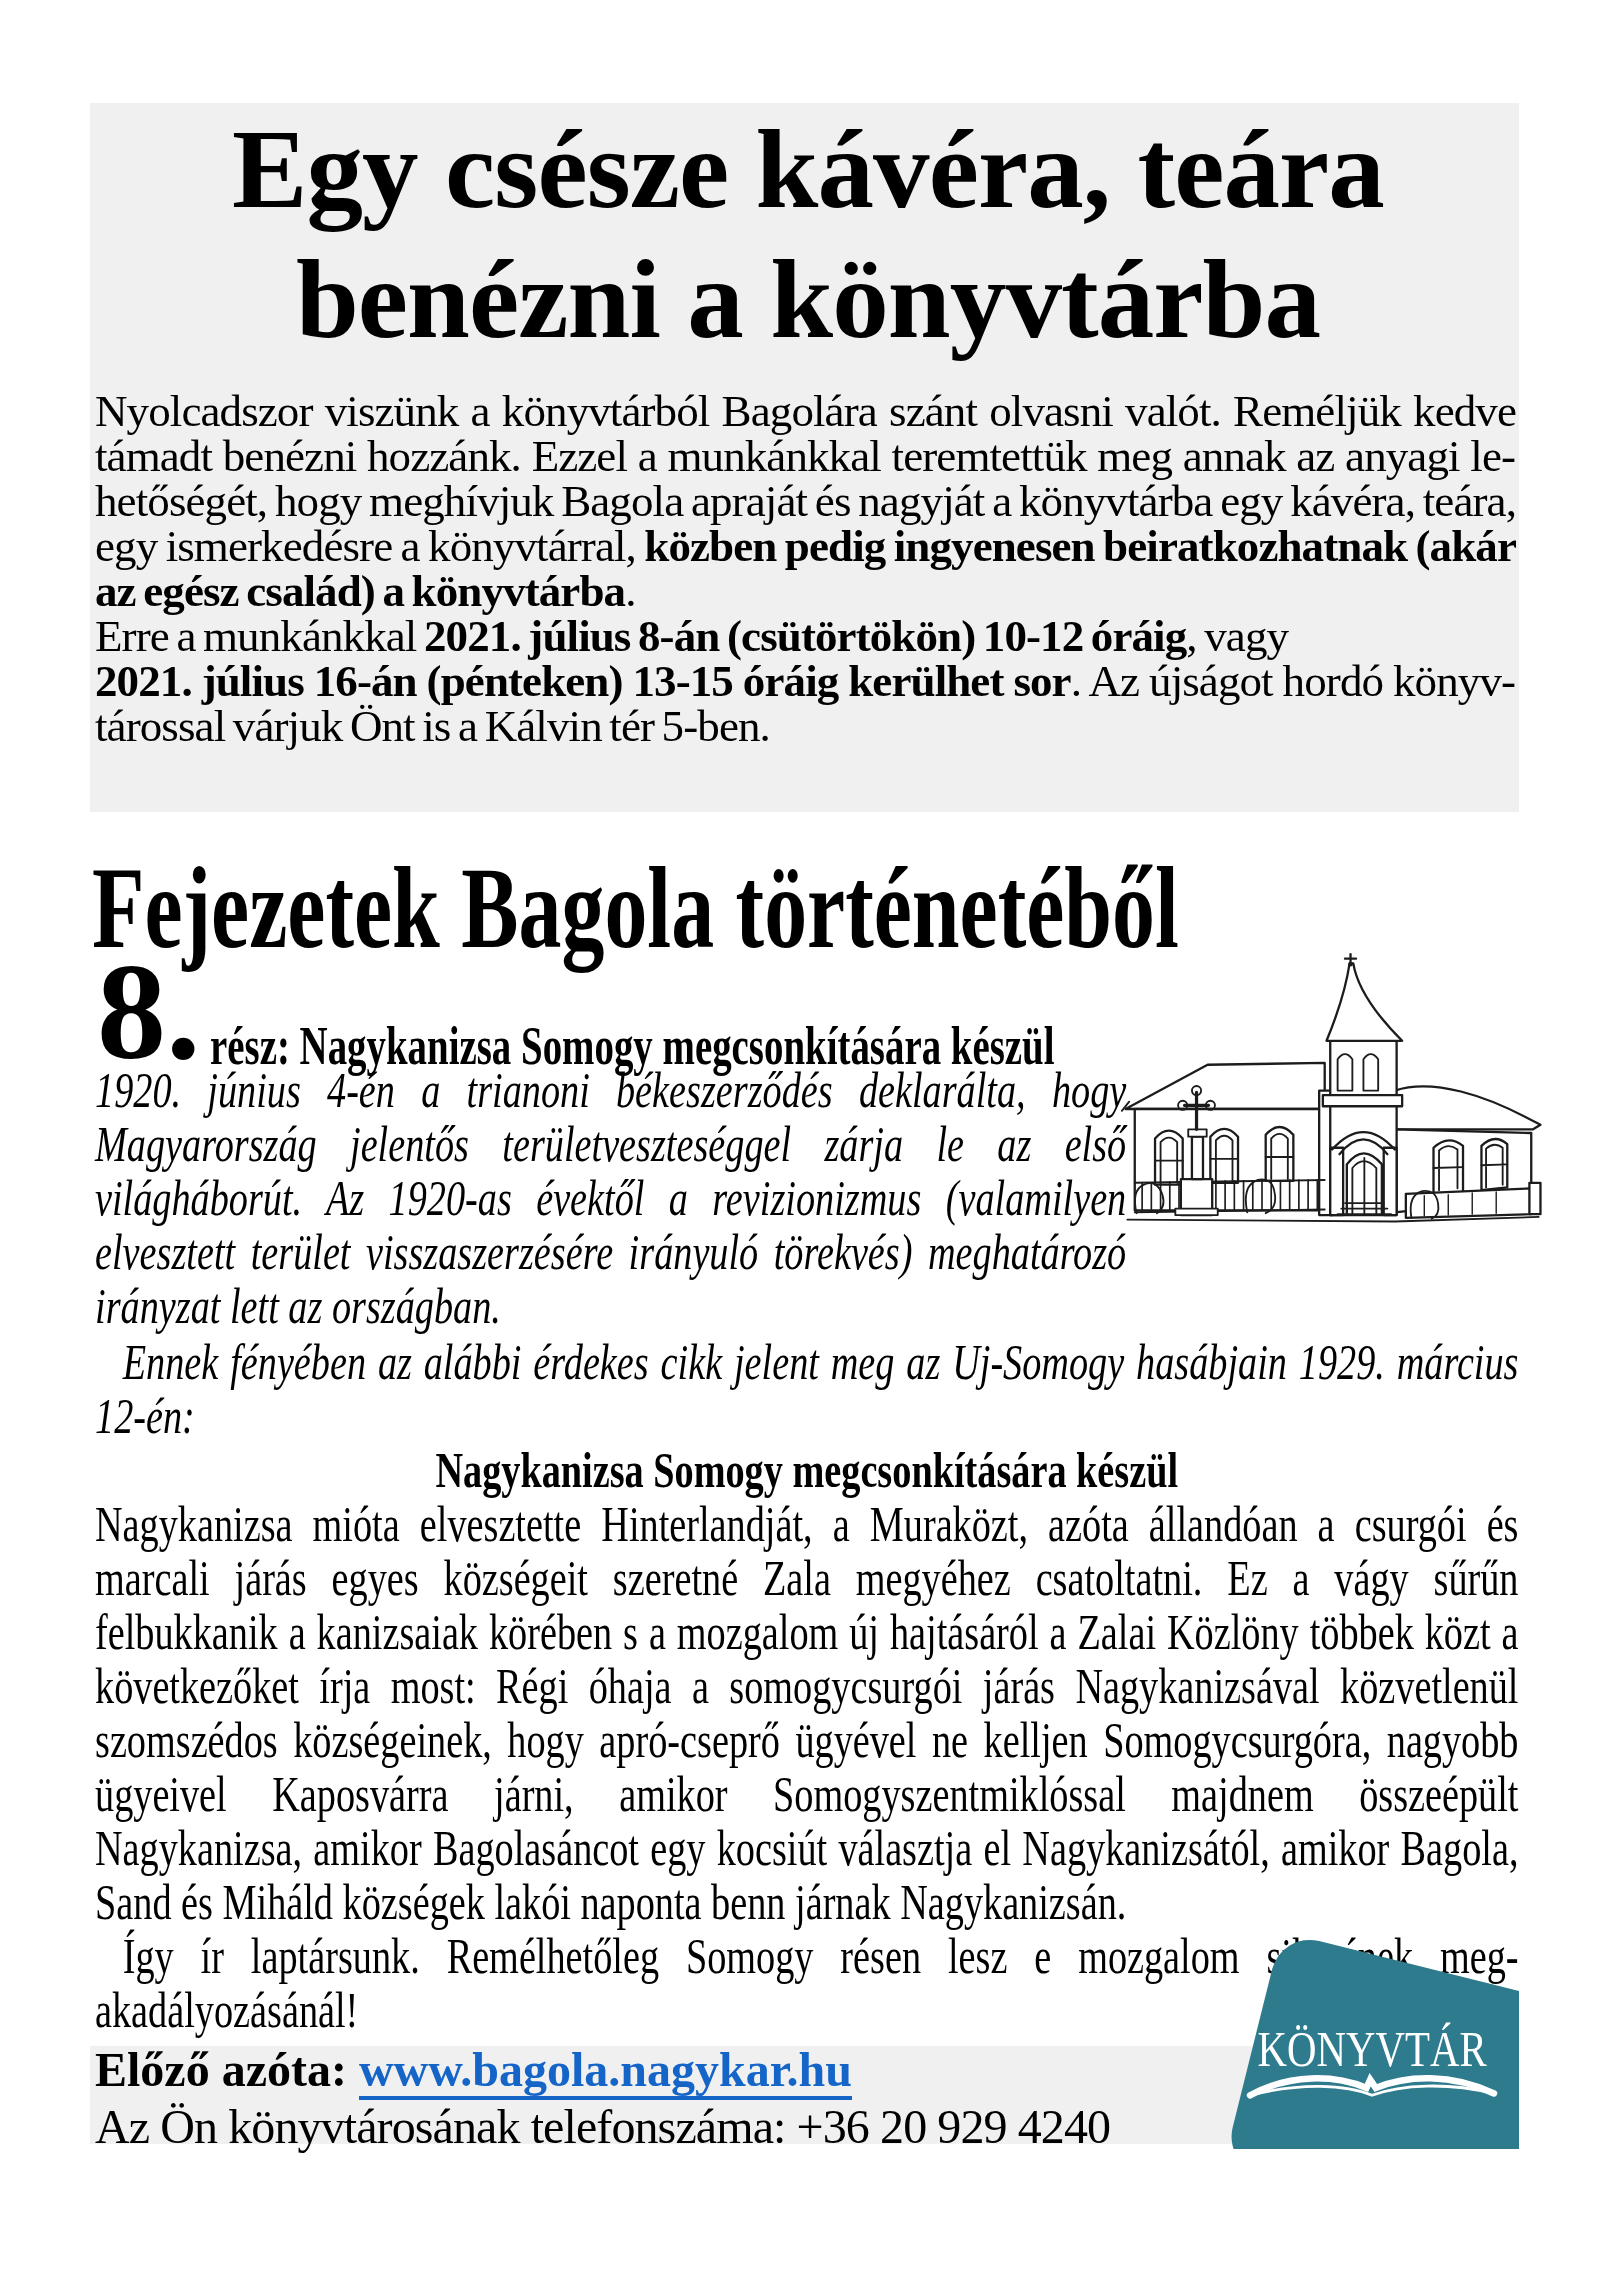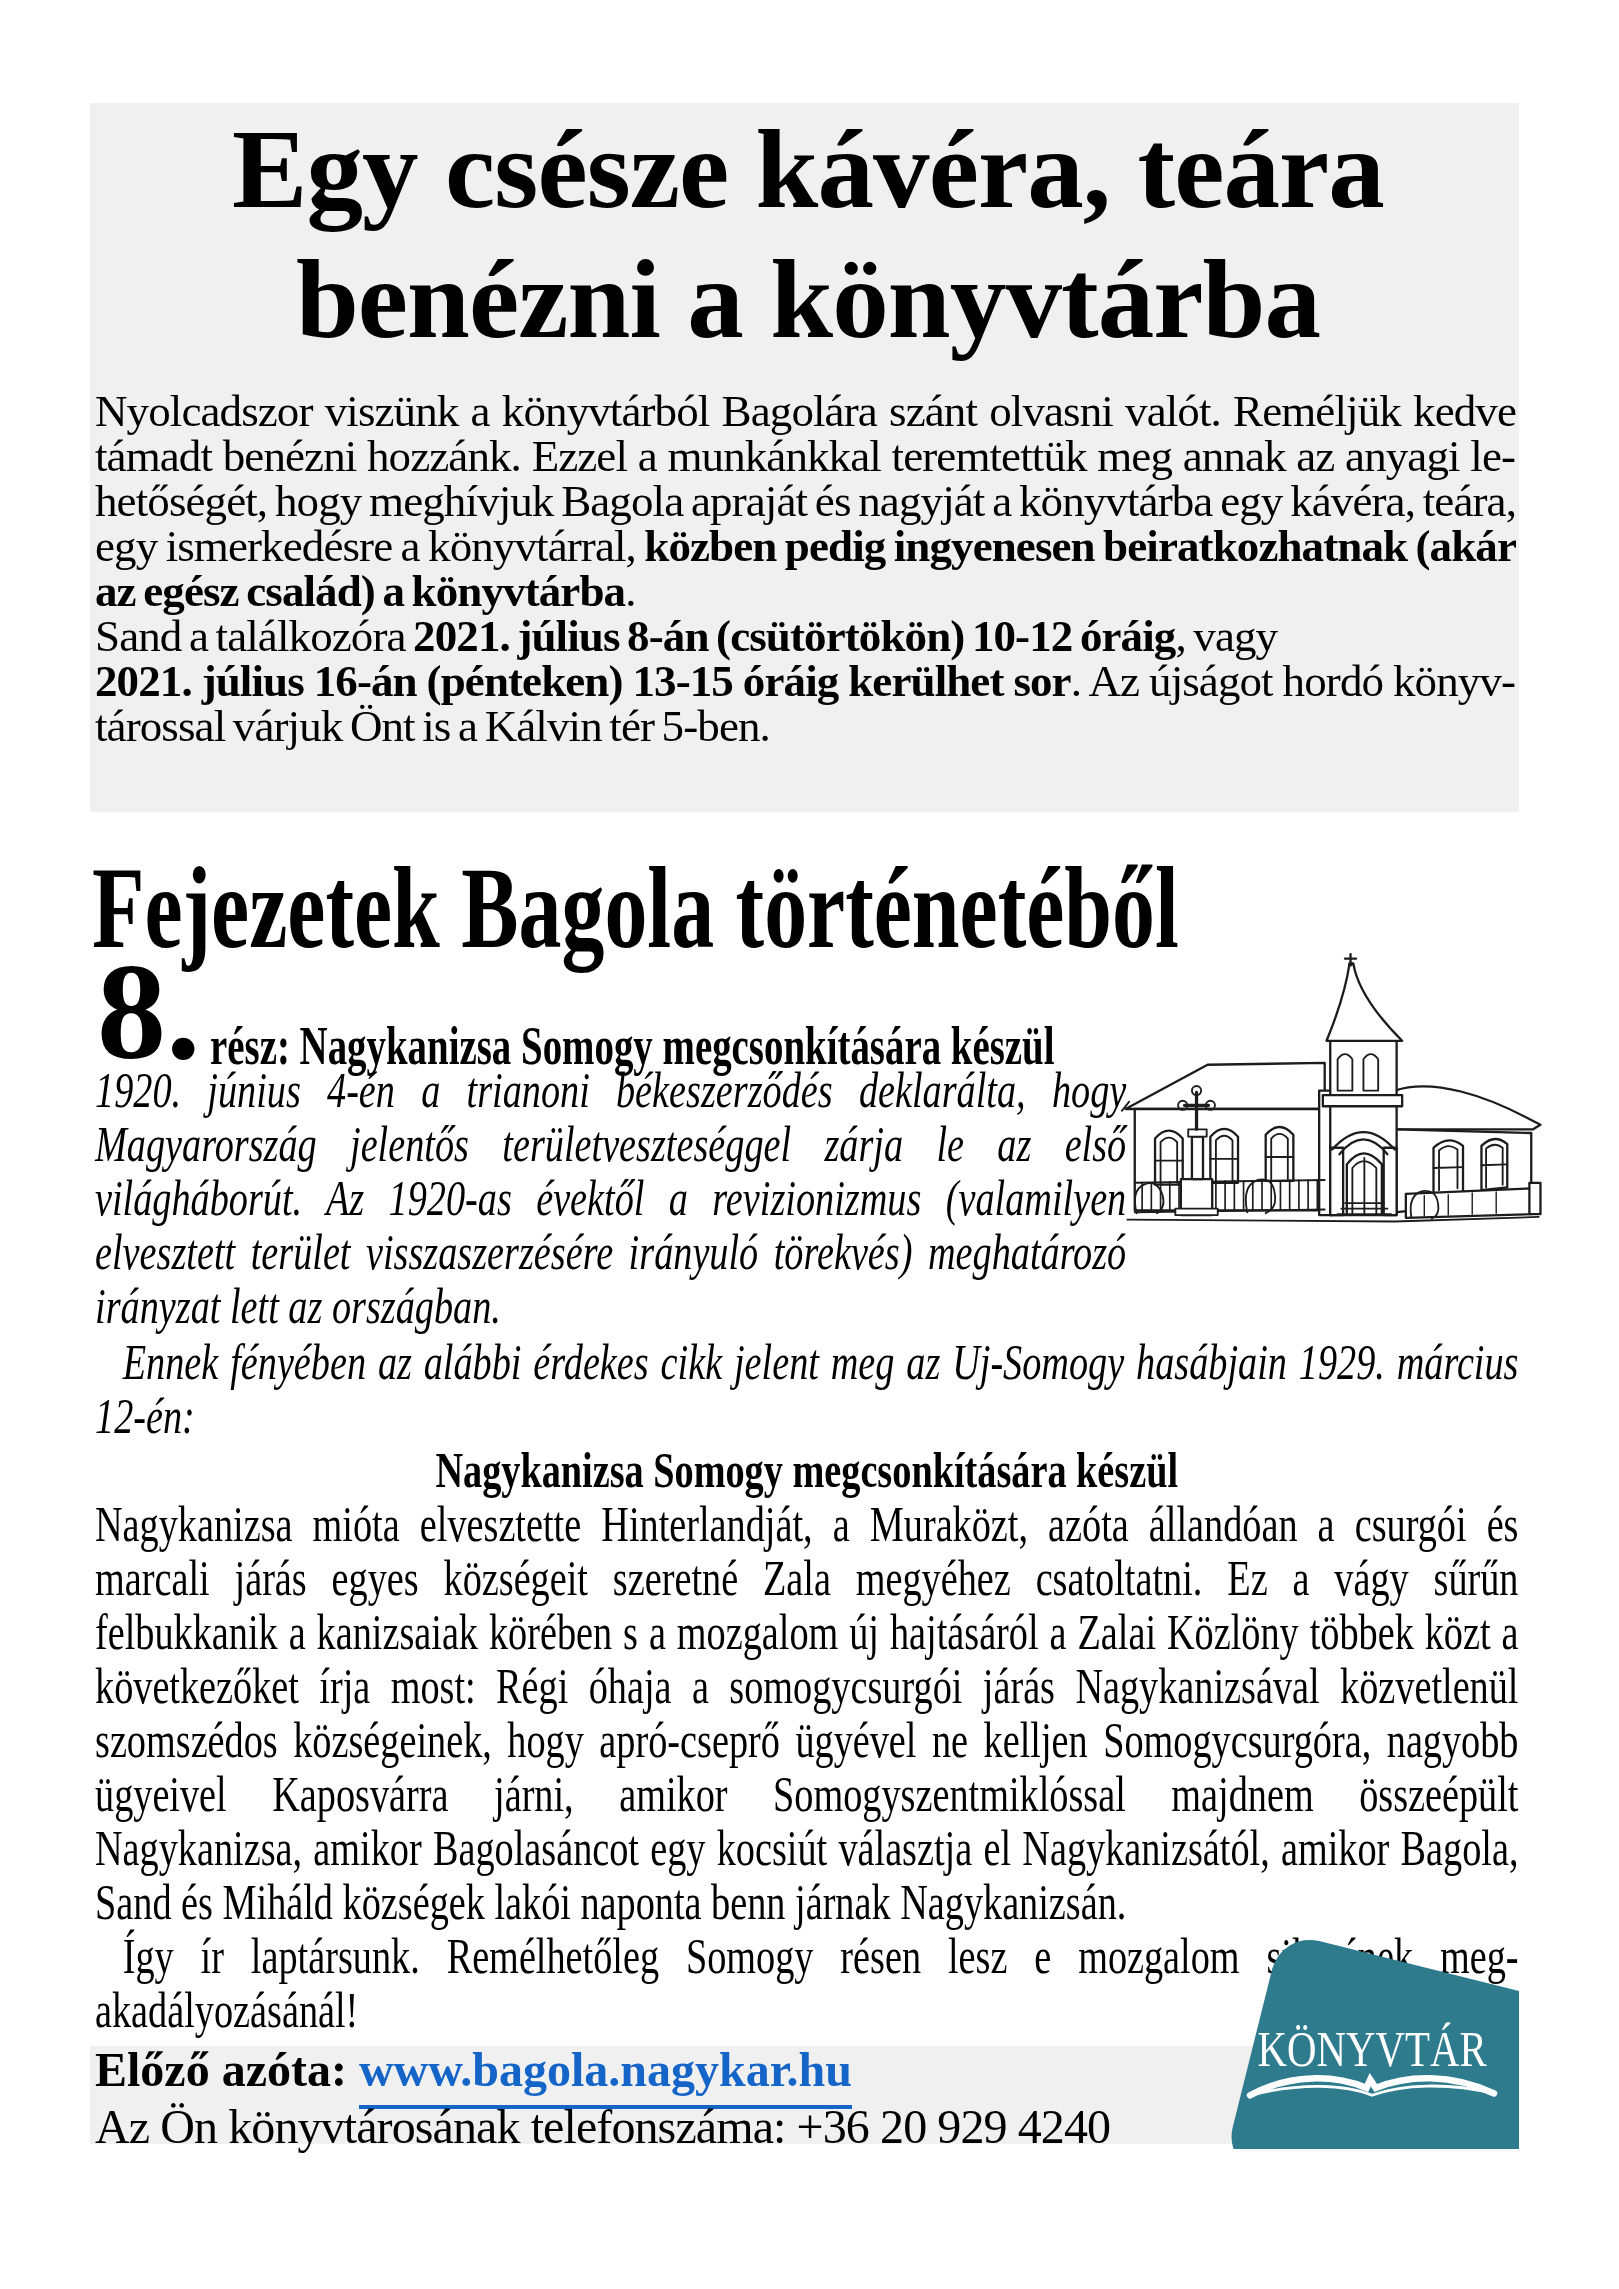--- a/index.html
+++ b/index.html
@@ -28,37 +28,37 @@
   #article-rest p{margin:0;hyphens:manual;-webkit-hyphens:manual;}
   .lead2{font-style:italic;text-align:justify;text-indent:37px;}
   .art-head{font-weight:bold;text-align:center;}
   .art-body{text-align:justify;}
   .art-close{text-align:justify;text-indent:37px;}
   
   #footer-bg{left:90px;top:2046px;width:1429px;height:98px;background:#f0f0f0;}
   #footer-text{left:95px;top:2044px;width:1144px;}
   #footer-text .line1{font-size:48px;font-weight:bold;line-height:1.1;margin:0;}
   #footer-text .line2{font-size:48px;line-height:1.1;margin:4.6px 0 0 0;letter-spacing:-0.9px;}
-  a.site-link{color:#1565c8;text-decoration:none;border-bottom:4.6px solid #1565c8;padding-bottom:9px;cursor:pointer;}
+  a.site-link{color:#1565c8;text-decoration:none;border-bottom:4.6px solid #1565c8;padding-bottom:0;cursor:pointer;}
   #logo{left:1226px;top:1927px;}
   svg{display:block;}
 </style>
 </head>
 <body>
 
 <div class="abs" id="top-bg"></div>
 
 <div class="abs" id="doc-title">
   <div>Egy csésze kávéra, teára</div>
   <div>benézni a könyvtárba</div>
 </div>
 
 <div class="abs" id="intro">
   <p class="just"><span>Nyolcadszor viszünk a könyvtárból Bagolára szánt olvasni valót. Reméljük kedve támadt benézni hozzánk. Ezzel a munkánkkal teremtettük meg annak az anyagi le­hetőségét, hogy meghívjuk Bagola apraját és nagyját a könyvtárba egy kávéra, te­ára, egy ismerkedésre a könyvtárral, </span><b>közben pedig ingyenesen beiratkozhatnak (akár az egész család) a könyvtárba</b><span>.</span></p>
-  <p><span>Sand a találkozóra </span><b>2021. július 8-án (csütörtökön) 10-12 óráig</b><span>, vagy</span></p>
+  <p><span>Erre a munkánkkal </span><b>2021. július 8-án (csütörtökön) 10-12 óráig</b><span>, vagy</span></p>
   <p class="just"><b>2021. július 16-án (pénteken) 13-15 óráig kerülhet sor</b><span>. Az újságot hordó könyv­tárossal várjuk Önt is a Kálvin tér 5-ben.</span></p>
 </div>
 
 <div class="abs" id="fejezetek">Fejezetek Bagola történetéből</div>
 <div class="abs" id="part-num">8.</div>
 <div class="abs" id="part-title">rész: Nagykanizsa Somogy megcsonkítására készül</div>
 
 <svg class="abs" id="church" width="426" height="279" viewBox="0 0 462 302">
   <g stroke="#1c1c1c" fill="none" stroke-width="2.5" stroke-linecap="round" stroke-linejoin="round">
 

